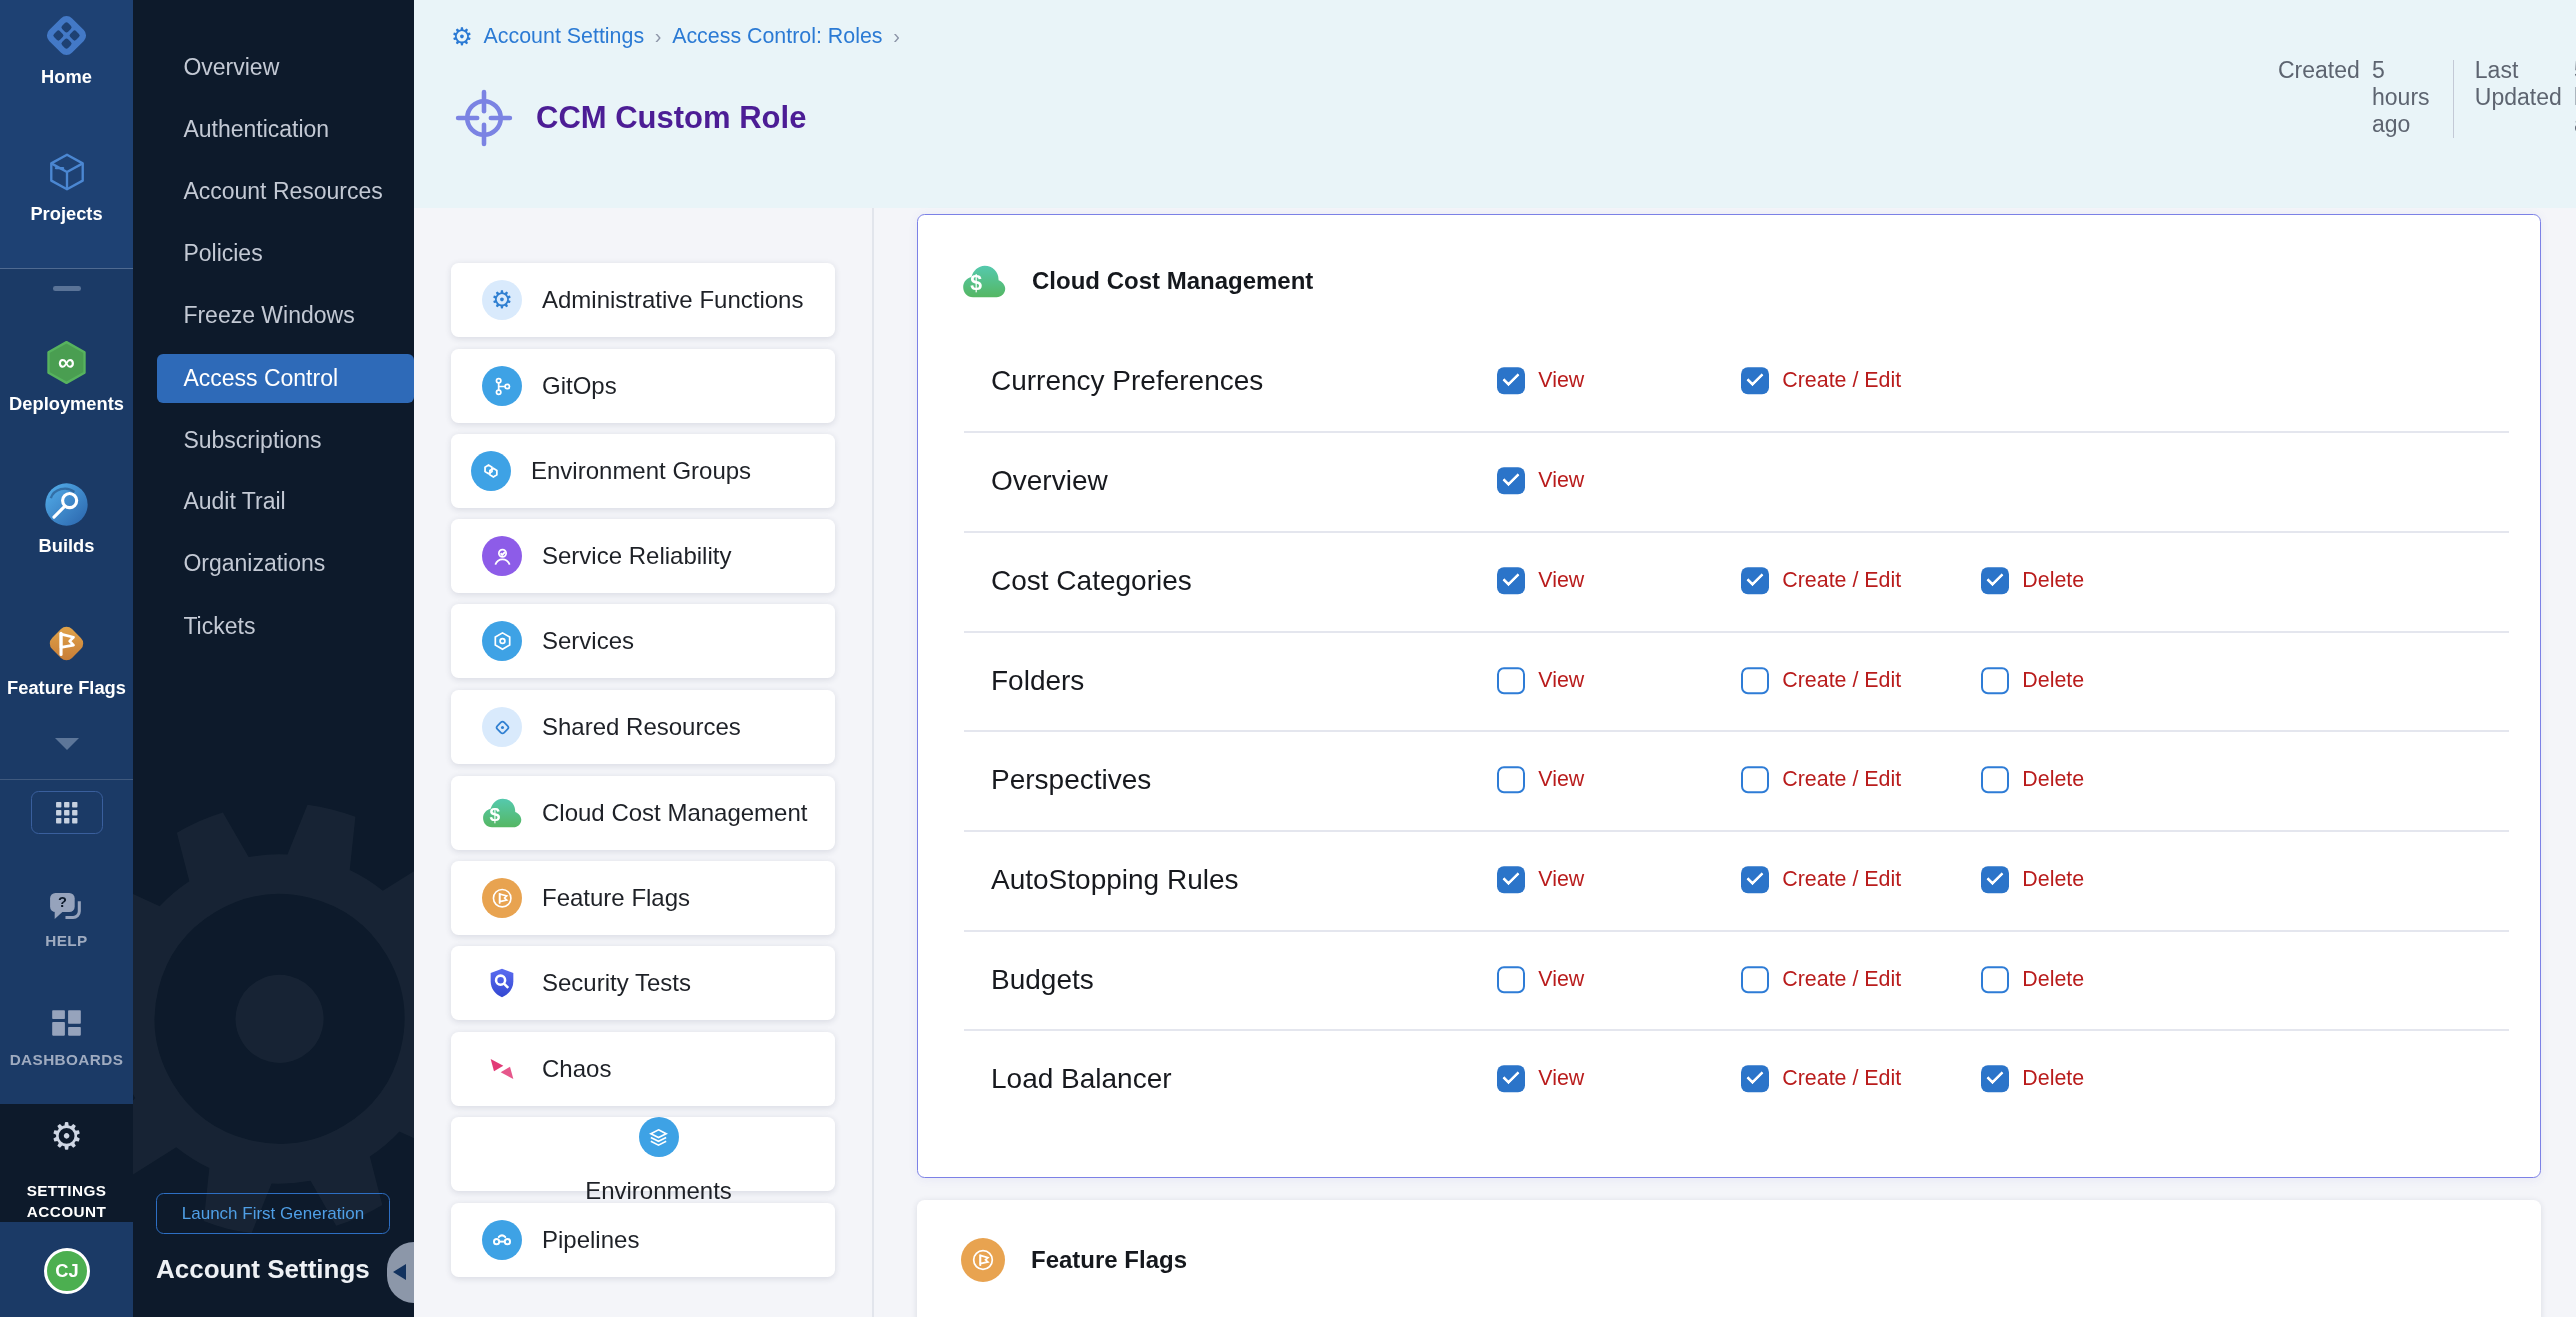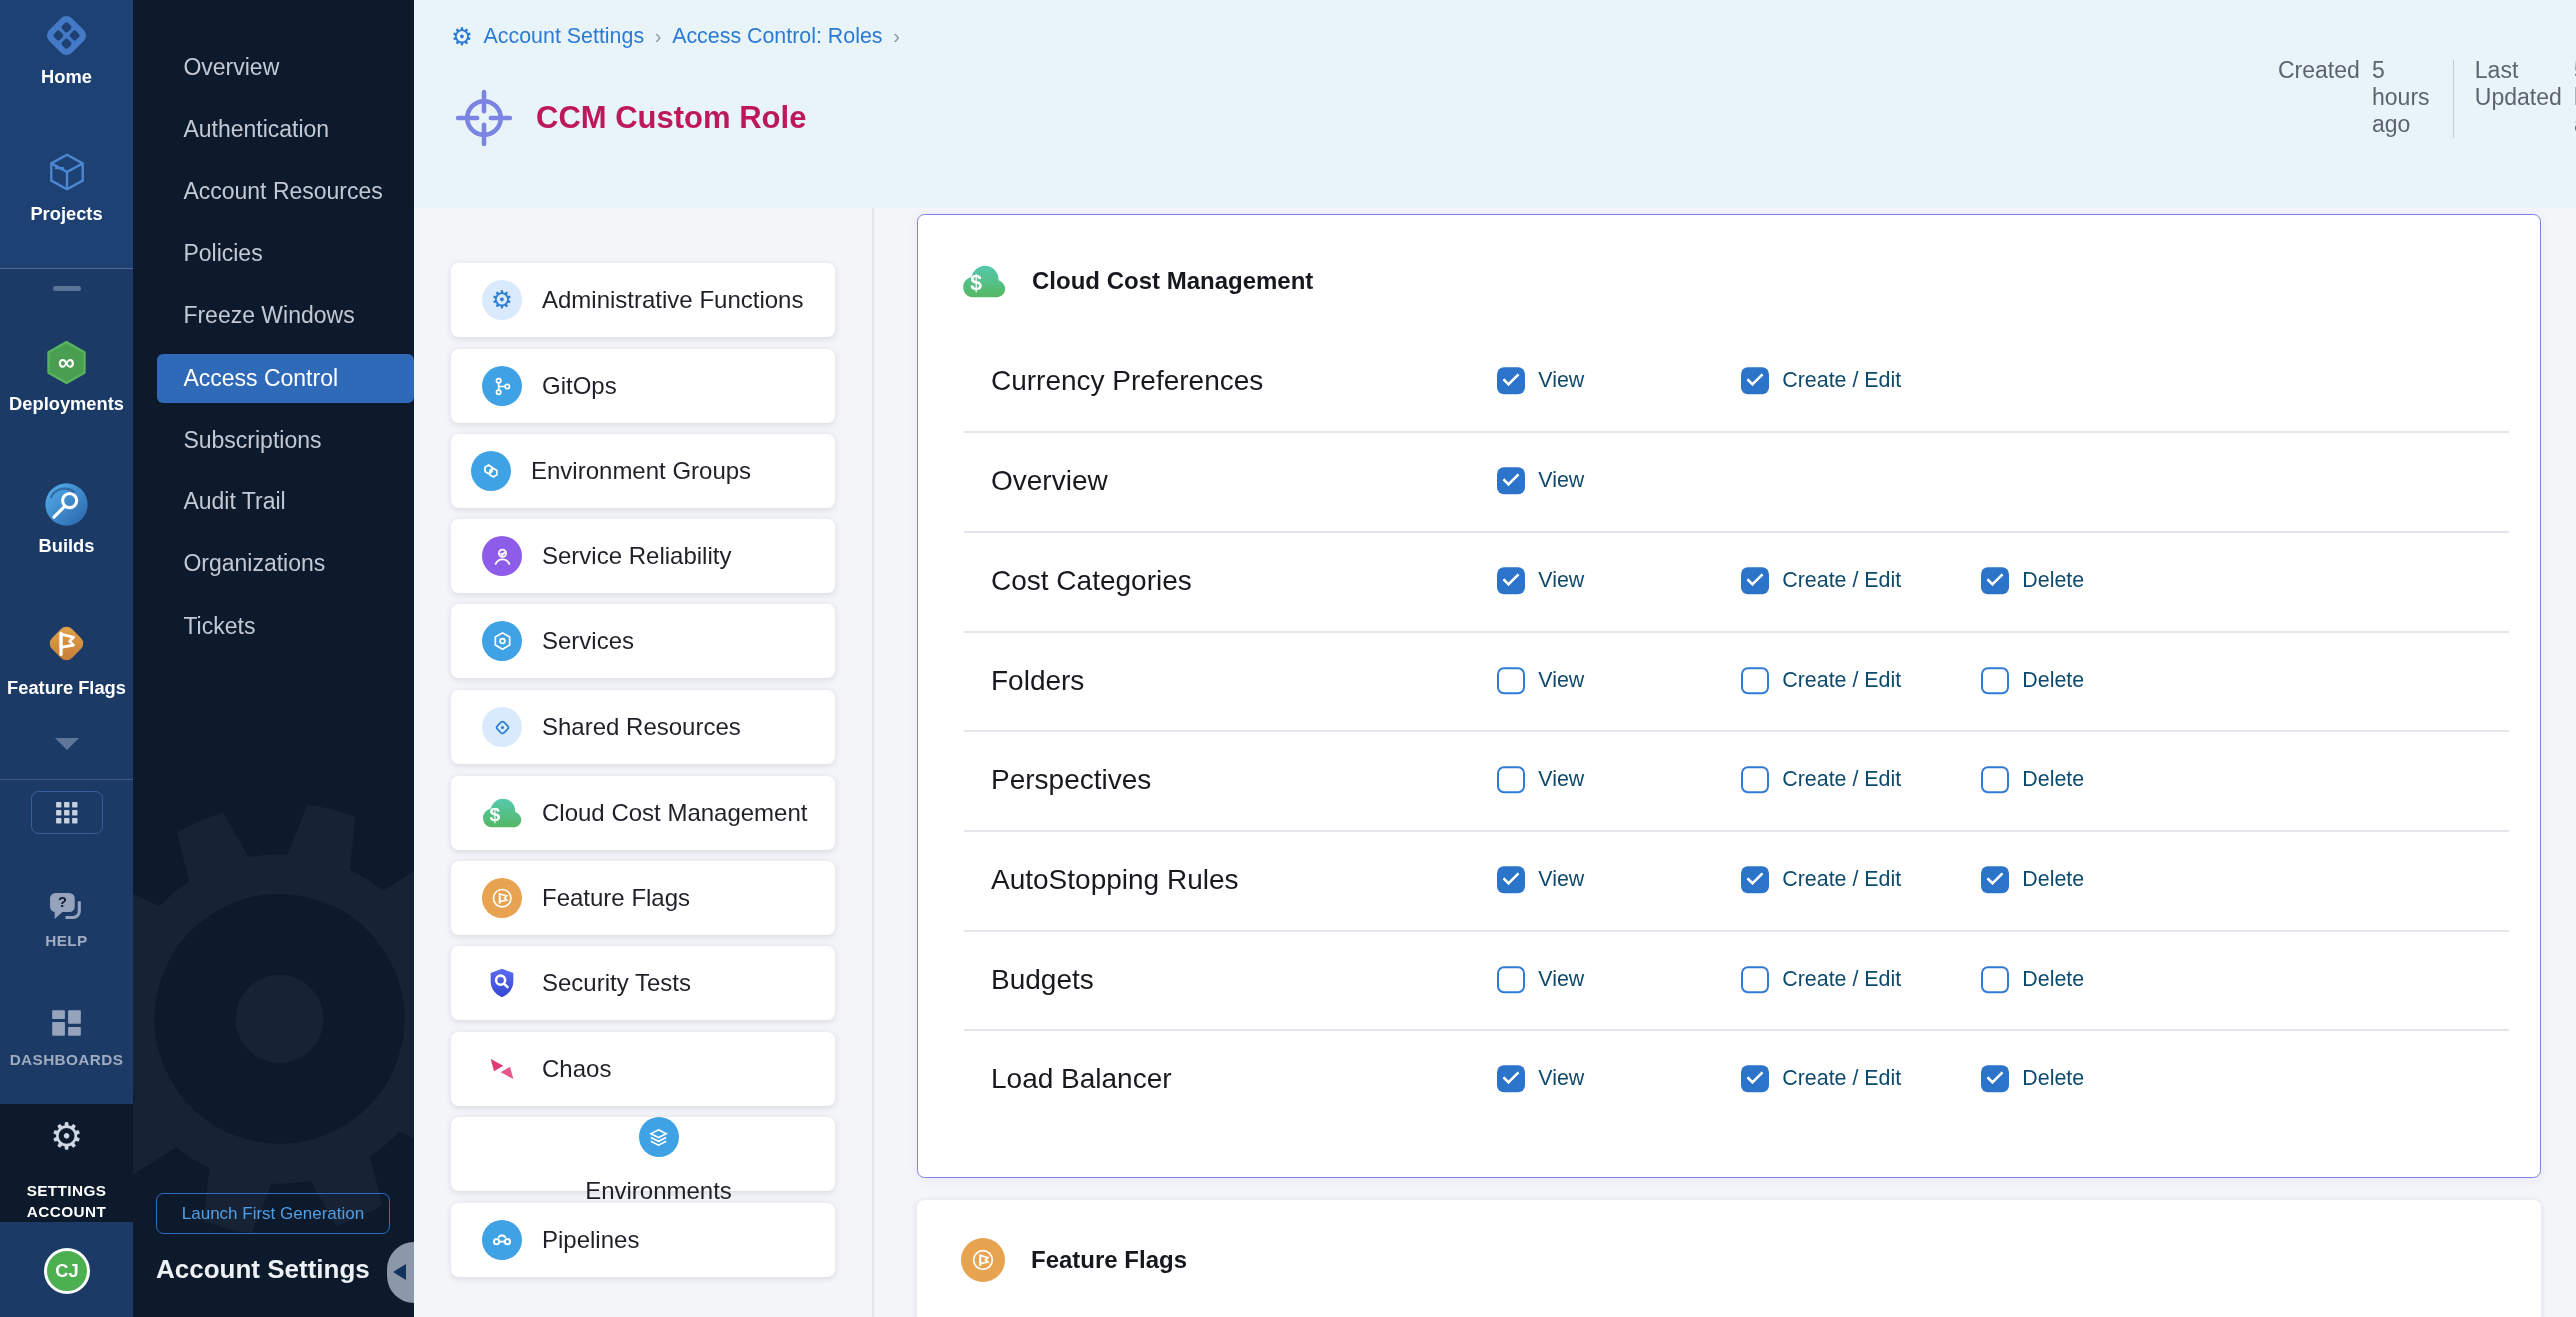--- a/index.html
+++ b/index.html
@@ -31,21 +31,21 @@
   #collapse-tab{position:absolute;right:0;top:1242px;width:27.5px;height:61px;background:rgba(151,162,180,.92);border-radius:31px 0 0 31px;}
   #collapse-tab .tri{position:absolute;left:6.1px;top:22px;width:0;height:0;border-top:8.4px solid transparent;border-bottom:8.4px solid transparent;border-right:13.8px solid #12325e;}
   
   #content{position:absolute;left:414px;top:0;width:2162px;height:1318px;}
   #chead{position:absolute;left:0;top:0;width:100%;height:208px;background:#e9f4f8;}
   #breadcrumb{position:absolute;left:37px;top:24.4px;display:flex;align-items:center;gap:10.7px;font-size:21.4px;}
   #breadcrumb .bc-link{color:#2b7ad4;}
   #breadcrumb .bc-sep{color:#8d95a8;font-size:20px;}
   #breadcrumb .bc-gear{color:#2b7ad4;font-size:24.4px;line-height:1;}
   #title-row{position:absolute;left:38px;top:86px;display:flex;align-items:center;gap:20px;}
-  #page-title{font-size:31px;color:#be185d;font-weight:600;}
+  #page-title{font-size:31px;color:#4c1d95;font-weight:600;}
   #meta{position:absolute;left:1864px;top:57px;display:flex;align-items:stretch;font-size:23px;color:#5d6470;}
   #meta .blk{display:flex;flex-direction:row;gap:12.2px;}
   #meta .vdiv{width:1.5px;background:#c3c9d6;margin:3.1px 21.4px 0 23px;}
   
   #cbody{position:absolute;left:0;top:208px;width:100%;height:1110px;background:#f4f5f9;}
   #vline{position:absolute;left:458px;top:0;bottom:0;width:1.5px;background:#e2e5ec;}
   
   .cat-card{position:absolute;left:37px;width:384px;height:74px;background:#fff;border-radius:7.6px;box-shadow:0 1.5px 6.1px rgba(35,45,70,.12);display:flex;align-items:center;padding-left:31px;box-sizing:border-box;gap:20px;}
   .cicon{width:40px;height:40px;border-radius:50%;display:flex;align-items:center;justify-content:center;flex:0 0 40px;}
   .clabel{font-size:24px;color:#1e2127;font-weight:500;white-space:nowrap;}
@@ -54,21 +54,21 @@
   .panel-head{position:absolute;left:44px;top:46px;display:flex;align-items:center;gap:26px;}
   .panel-title{font-size:24px;font-weight:700;color:#15181d;}
   .prow{position:absolute;left:0;width:100%;height:99px;}
   .prow.bordered::before{content:"";position:absolute;left:46px;right:31px;top:0;height:1.5px;background:#e4e6ee;}
   .plabel{position:absolute;left:73px;top:50%;transform:translateY(-50%);font-size:28px;color:#17191e;}
   .pslot{position:absolute;top:50%;transform:translateY(-50%);display:flex;align-items:center;gap:13.8px;}
   .cb{width:27.5px;height:27.5px;border-radius:6.9px;box-sizing:border-box;flex:0 0 27.5px;position:relative;}
   .cb.on{background:#2b74c9;}
   .cb.on::after{content:"";position:absolute;left:6.1px;top:6.9px;width:13px;height:6.1px;border-left:3.8px solid #fff;border-bottom:3.8px solid #fff;transform:rotate(-45deg);border-radius:0.8px;}
   .cb.off{background:#fff;border:2.3px solid #2e7cd6;}
-  .pl{font-size:21.4px;color:#0c4a6e;white-space:nowrap;}
+  .pl{font-size:21.4px;color:#b91c1c;white-space:nowrap;}
   
   #ff-panel{position:absolute;left:503px;top:992px;width:1624px;height:326px;background:#fff;border-radius:7.6px;box-shadow:0 1.5px 6.1px rgba(35,45,70,.12);}
   #ff-panel .panel-head{top:38px;}
   .round-ic{width:44px;height:44px;border-radius:50%;display:flex;align-items:center;justify-content:center;}
 </style>
 </head>
 <body>
 
 <div id="rail">
   <div class="sec-top"></div>

